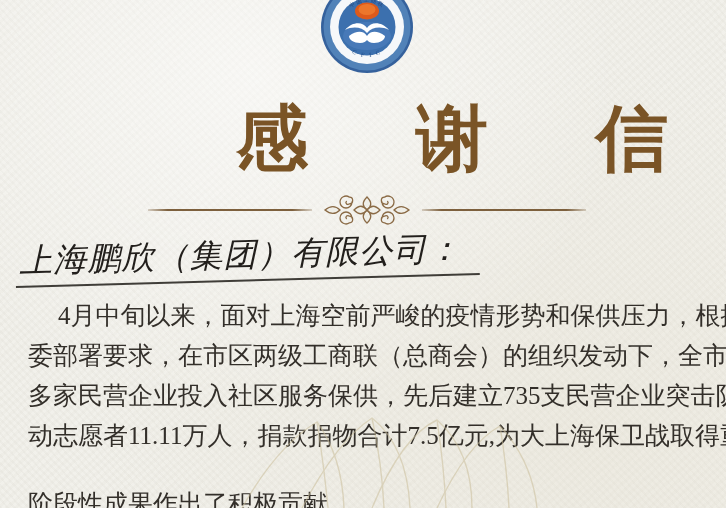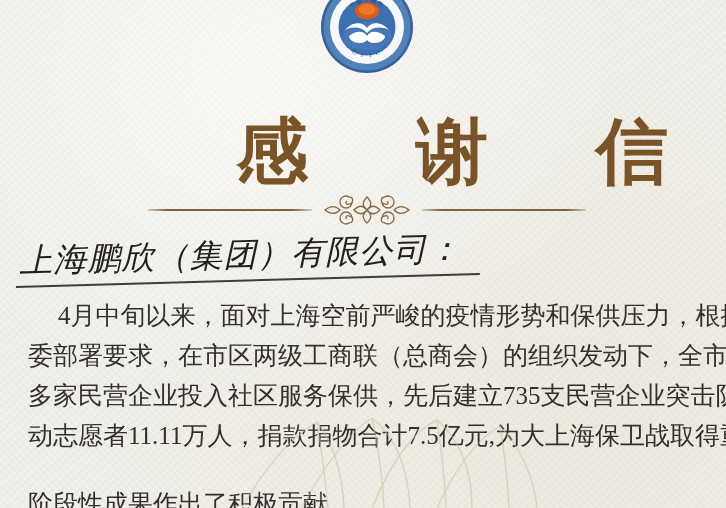--- a/index.html
+++ b/index.html
@@ -10,21 +10,21 @@
     background-color:#f0efe9;
     background-image:
       radial-gradient(ellipse at 35% 15%, rgba(255,255,255,0.55), rgba(255,255,255,0) 55%),
       radial-gradient(ellipse at 80% 85%, rgba(228,222,205,0.35), rgba(255,255,255,0) 60%),
       repeating-linear-gradient(47deg, rgba(197,194,184,0.10) 0 2px, rgba(255,255,255,0.0) 2px 5px),
       repeating-linear-gradient(-43deg, rgba(255,255,255,0.10) 0 3px, rgba(209,205,194,0.06) 3px 6px);
     font-family:"Liberation Serif","DejaVu Serif",serif;
   }
   .logo{position:absolute;left:320px;top:-20px;width:94px;height:94px;}
   .letter-title{
-    position:absolute;left:236px;top:113px;
+    position:absolute;left:236px;top:100px;
     font-size:72px;font-weight:bold;line-height:1.1;
     letter-spacing:45px;white-space:nowrap;
     color:#7a5426;
   }
   .divider{
     position:absolute;left:148px;top:192px;width:438px;height:36px;
     display:flex;align-items:center;
   }
   .divider .rule{flex:1;height:2px;background:linear-gradient(90deg,rgba(125,96,61,0.25),#7d603d 12%,#7d603d 88%,rgba(125,96,61,0.25));}
   .divider svg{flex:0 0 110px;height:36px;}

